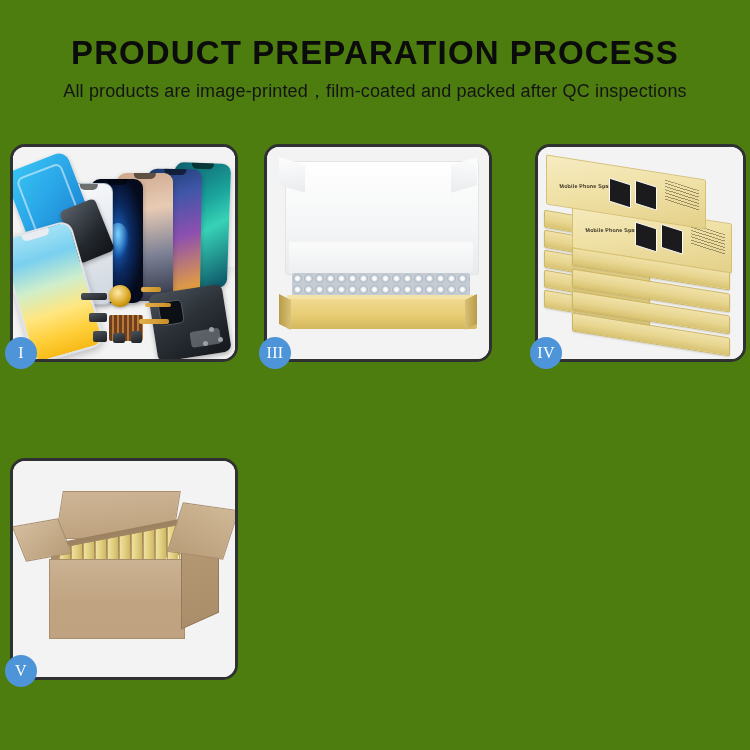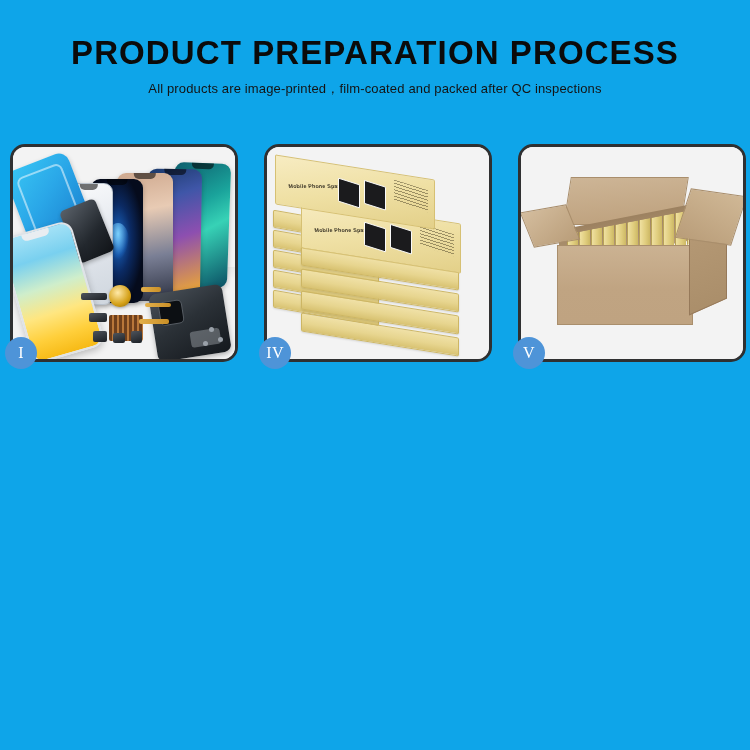--- a/index.html
+++ b/index.html
@@ -10,21 +10,21 @@
     width: 750px;
     height: 750px;
     background: #ffffff;
     font-family: "Liberation Sans", sans-serif;
     overflow: hidden;
   }
   .page {
     position: relative;
     width: 750px;
     height: 750px;
-    background: #0ea5e9;
+    background: #4d7c0f;
   }
 
   
   .header {
     position: absolute;
     left: 0;
     top: 36px;
     width: 750px;
     text-align: center;
   }
@@ -33,21 +33,21 @@
     font-size: 33px;
     font-weight: 700;
     letter-spacing: 1.1px;
     color: #0b0b0b;
     line-height: 1;
     white-space: nowrap;
   }
   .subtitle {
     margin-top: 13px;
     font-family: "Liberation Sans", sans-serif;
-    font-size: 13px;
+    font-size: 18px;
     font-weight: 400;
     letter-spacing: 0.15px;
     color: #141414;
     line-height: 1;
     white-space: nowrap;
   }
 
   
   .grid {
     position: absolute;
@@ -281,21 +281,21 @@
     background: linear-gradient(90deg,#b89b47,#d8c277);
     transform: skewY(26deg);
   }
   .b3-side-r {
     position: absolute; right: 12px; top: 150px; width: 12px; height: 30px;
     background: linear-gradient(270deg,#b89b47,#d8c277);
     transform: skewY(-26deg);
   }
 
   
-  .p4 { background: #ffffff; }
+  .p4 { background: #ffffff; margin-left: 17px; }
   .stack { position: absolute; left: 0; top: 0; right: 0; bottom: 0; }
   .kbox {
     position: absolute;
     background: linear-gradient(180deg,#f0e1a7 0%,#e7d58f 55%,#d8c271 100%);
     border: 1px solid #cdb664;
     border-radius: 2px;
     box-shadow: 0 1px 2px rgba(0,0,0,0.12);
   }
   .kbox-top {
     position: absolute;
@@ -463,20 +463,34 @@
         <div class="chip" style="left:100px;top:186px;width:12px;height:10px;"></div>
         <div class="chip" style="left:118px;top:184px;width:11px;height:12px;"></div>
         <div class="tiny-dot" style="left:196px;top:180px;"></div>
         <div class="tiny-dot" style="left:205px;top:190px;"></div>
         <div class="tiny-dot" style="left:190px;top:194px;"></div>
       </div>
       <div class="badge">I</div>
     </div>
 
 
+    <div class="panel p3">
+      <div class="panel-clip">
+        <div class="b3-lid"></div>
+        <div class="b3-lid-flap-l"></div>
+        <div class="b3-lid-flap-r"></div>
+        <div class="b3-foam"></div>
+        <div class="b3-bubble"></div>
+        <div class="b3-front-edge"></div>
+        <div class="b3-front"></div>
+        <div class="b3-side-l"></div>
+        <div class="b3-side-r"></div>
+      </div>
+      <div class="badge">III</div>
+    </div>
 
     <div class="panel p4">
       <div class="panel-clip">
         <div class="stack">
 
           <div class="kbox" style="left:6px;top:152px;width:104px;height:16px;transform:skewY(10deg);"></div>
           <div class="kbox" style="left:6px;top:132px;width:104px;height:16px;transform:skewY(10deg);"></div>
           <div class="kbox" style="left:6px;top:112px;width:104px;height:16px;transform:skewY(10deg);"></div>
           <div class="kbox" style="left:6px;top:92px;width:104px;height:16px;transform:skewY(10deg);"></div>
           <div class="kbox" style="left:6px;top:72px;width:104px;height:16px;transform:skewY(10deg);"></div>

